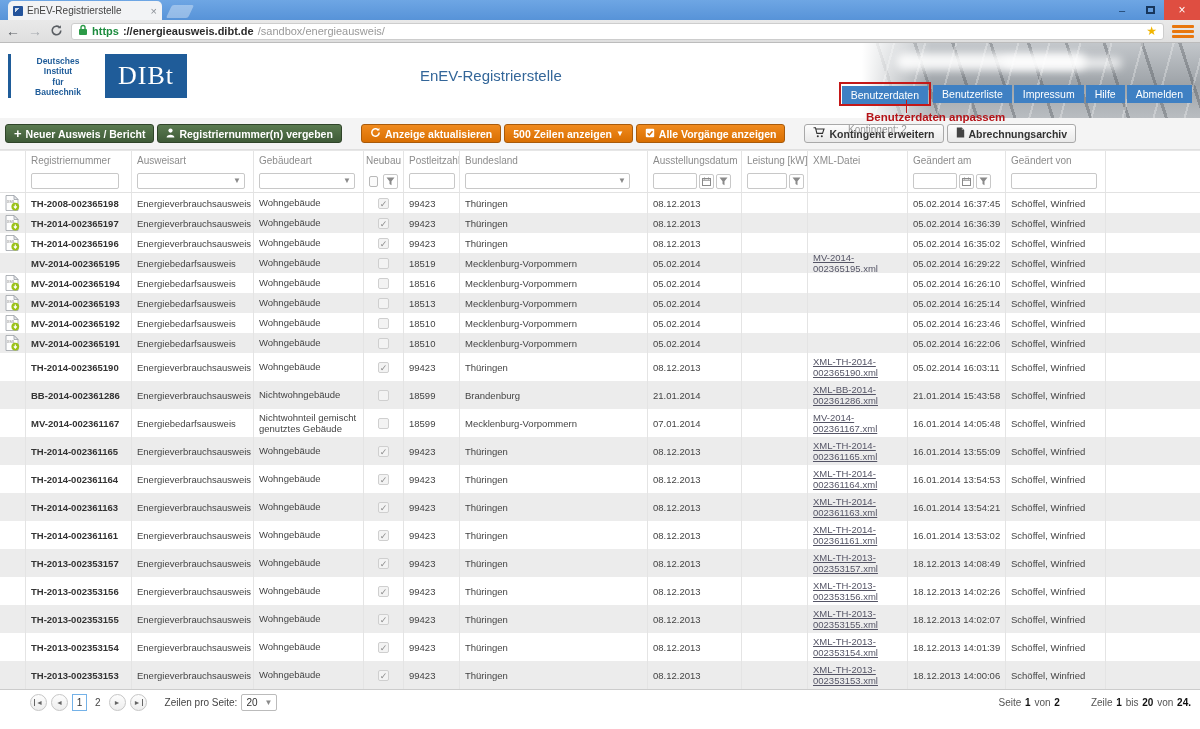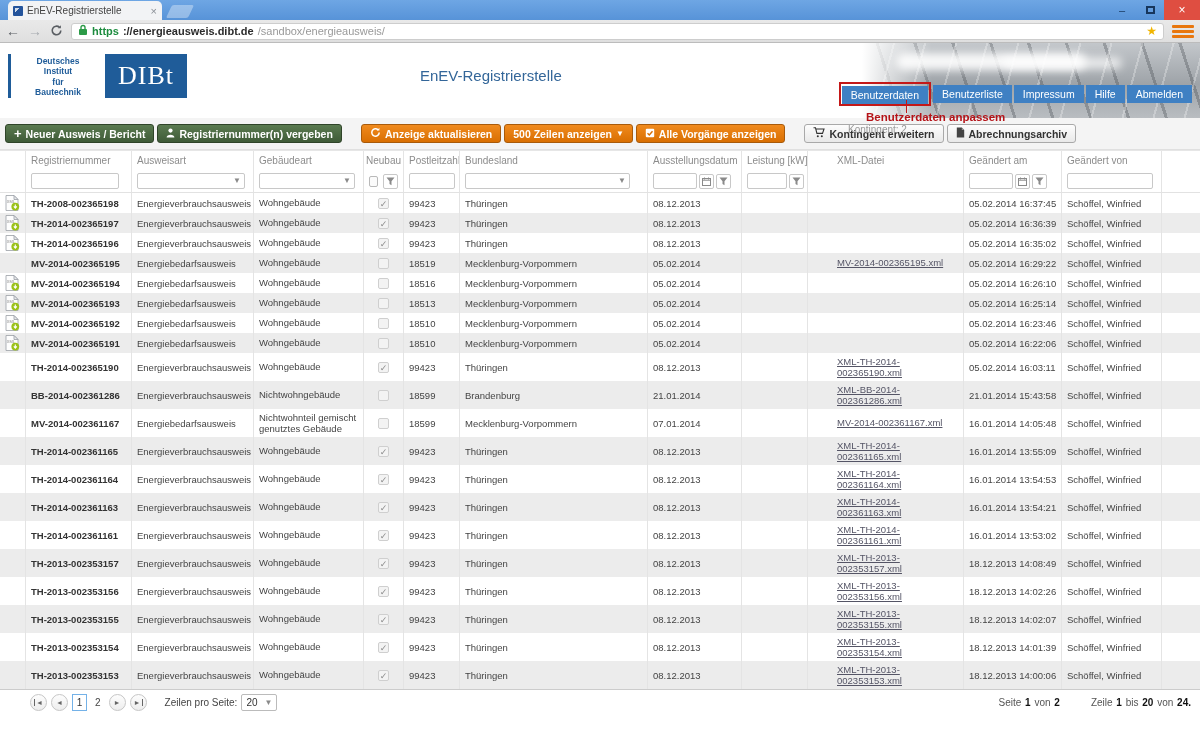--- a/index.html
+++ b/index.html
@@ -90,21 +90,21 @@
   
   .grid { font-size:9.5px; color:#444;border-radius:7px; }
   .g-row { display:flex; width:1200px; }
   .c { border-right:1px solid #e4e4e4; padding:0 5px; display:flex; align-items:center;
        overflow:hidden; white-space:nowrap; }
   .c.wrap { white-space:normal; line-height:1.2; }
   .col-icon{width:26px; justify-content:center; padding:0 2px;}
   .col-reg{width:106px;} .col-art{width:122px;} .col-geb{width:110px;}
   .col-neu{width:40px; justify-content:center;}
   .col-plz{width:56px;} .col-land{width:188px;} .col-datum{width:94px;}
-  .col-kw{width:66px;} .col-xml{width:132px;margin-left:24px;} .col-am{width:98px;} .col-von{width:100px;}
+  .col-kw{width:66px;} .col-xml{width:100px;} .col-am{width:98px;} .col-von{width:100px;}
   .col-fill{flex:1; border-right:none;}
   .g-head { height:20px; border-top:1px solid #e6e6e6; color:#8c8c8c; font-size:10px;
             background:#fff; }
   .g-filter { height:23px; background:#fff; border-bottom:1px solid #e2e2e2; }
   .f-input { height:16px; border:1px solid #c8c8c8; border-radius:2px; font-size:9.5px;
              padding:0 3px; font-family:inherit; }
   .w88{width:88px;} .w46{width:46px;} .w44{width:44px;} .w40{width:40px;} .w86{width:86px;}
   .f-select { height:16px; border:1px solid #c8c8c8; border-radius:2px; background:#fff;
               position:relative; }
   .f-select .arr { position:absolute; right:3px; top:3px; color:#8a8a8a; font-size:8px;

